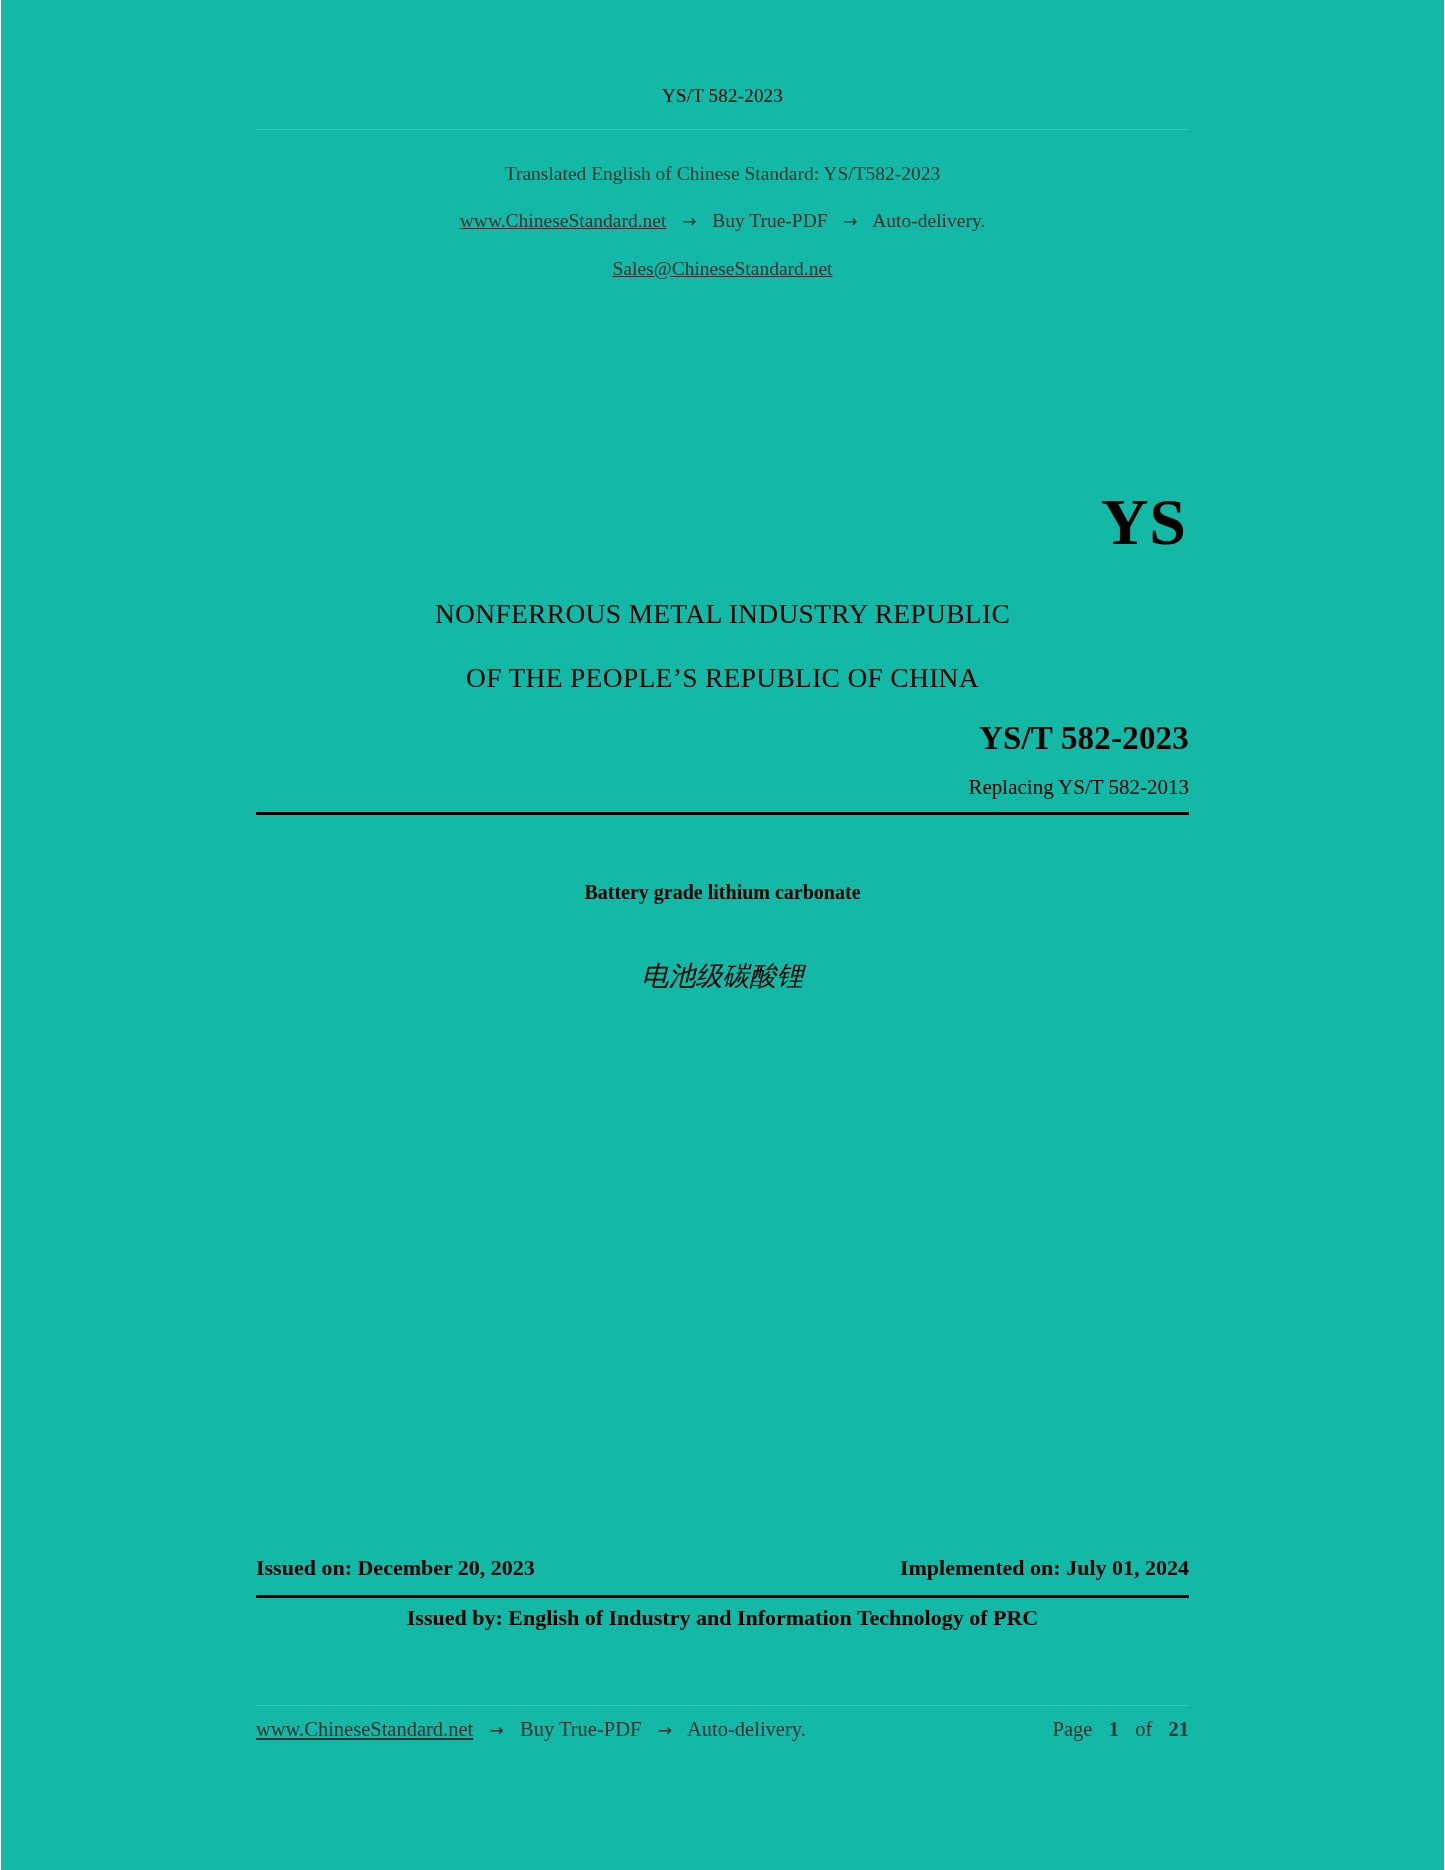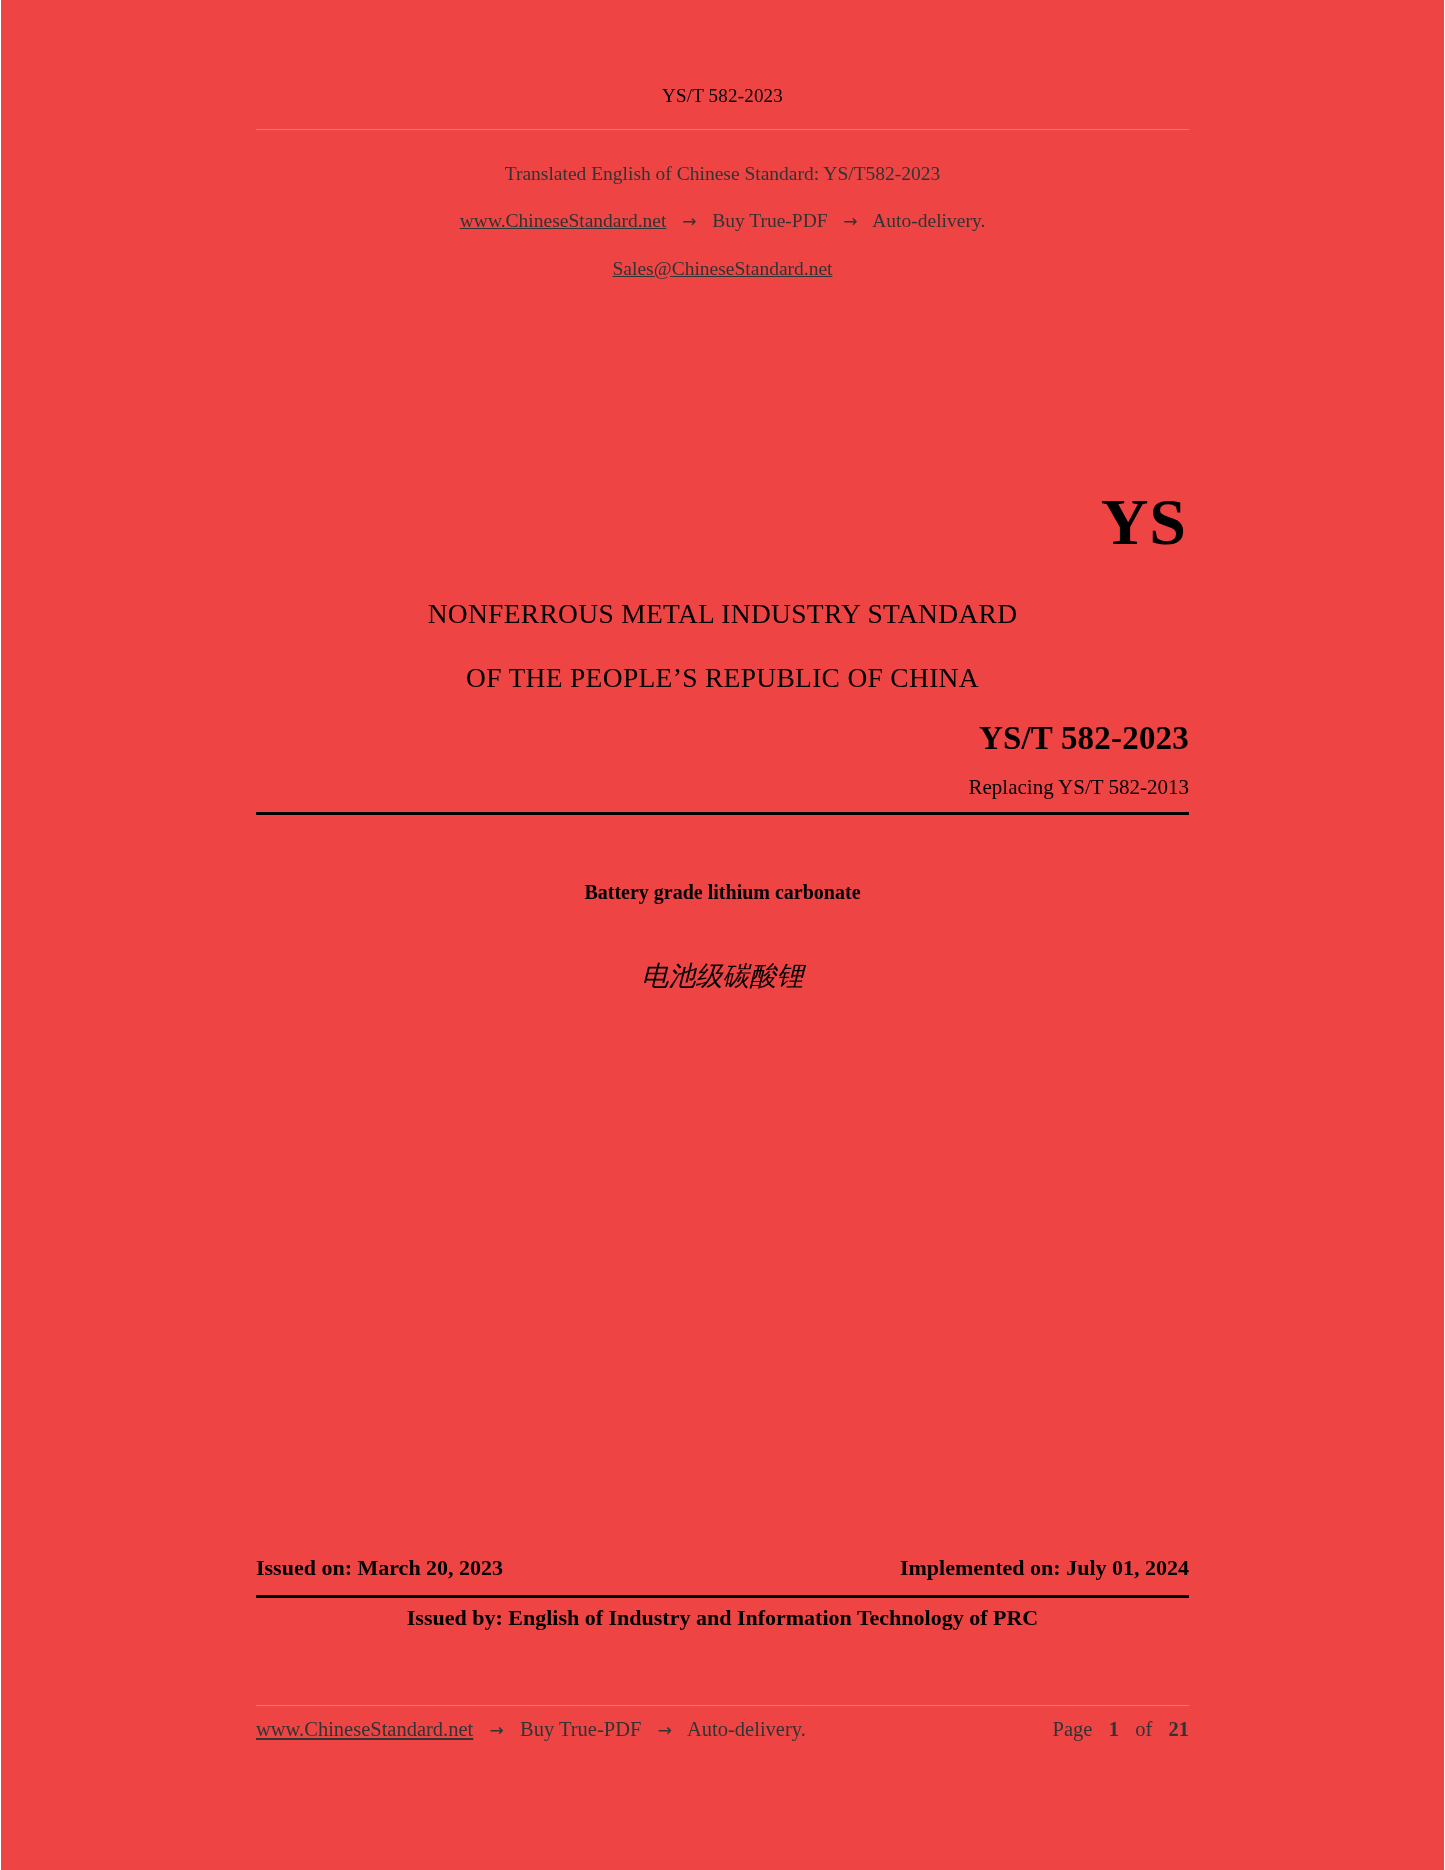--- a/index.html
+++ b/index.html
@@ -9,21 +9,21 @@
   }
   body {
     font-family: "Liberation Serif", "DejaVu Serif", serif;
     color: #000000;
   }
   .page {
     position: relative;
     width: 1443px;
     height: 1870px;
     margin: 0 auto;
-    background: #ef4444;
+    background: #14b8a6;
     box-sizing: border-box;
     overflow: hidden;
   }
   .inner {
     position: absolute;
     left: 255px;
     right: 255px;
     top: 0;
     bottom: 0;
   }
@@ -195,33 +195,33 @@
         <span class="nbsp-gap"></span>
         <span>Auto-delivery.</span>
       </div>
       <div>
         <span class="link">Sales@ChineseStandard.net</span>
       </div>
     </div>
 
     <div class="ys-mark">YS</div>
 
-    <div class="org-line">NONFERROUS METAL INDUSTRY STANDARD</div>
+    <div class="org-line">NONFERROUS METAL INDUSTRY REPUBLIC</div>
     <div class="org-line second">OF THE PEOPLE’S REPUBLIC OF CHINA</div>
 
 
     <div class="std-no">YS/T 582-2023</div>
     <div class="replacing">Replacing YS/T 582-2013</div>
     <div class="rule-thick"></div>
 
     <div class="title-en">Battery grade lithium carbonate</div>
     <div class="title-zh">电池级碳酸锂</div>
 
     <div class="issue-row">
-      <div>Issued on: March 20, 2023</div>
+      <div>Issued on: December 20, 2023</div>
       <div>Implemented on: July 01, 2024</div>
     </div>
     <div class="rule-issue"></div>
     <div class="issued-by">Issued by: English of Industry and Information Technology of PRC</div>
 
     <div class="rule-footer"></div>
     <div class="footer">
       <div class="left">
         <span class="link">www.ChineseStandard.net</span>
         <span class="nbsp-gap"></span>

